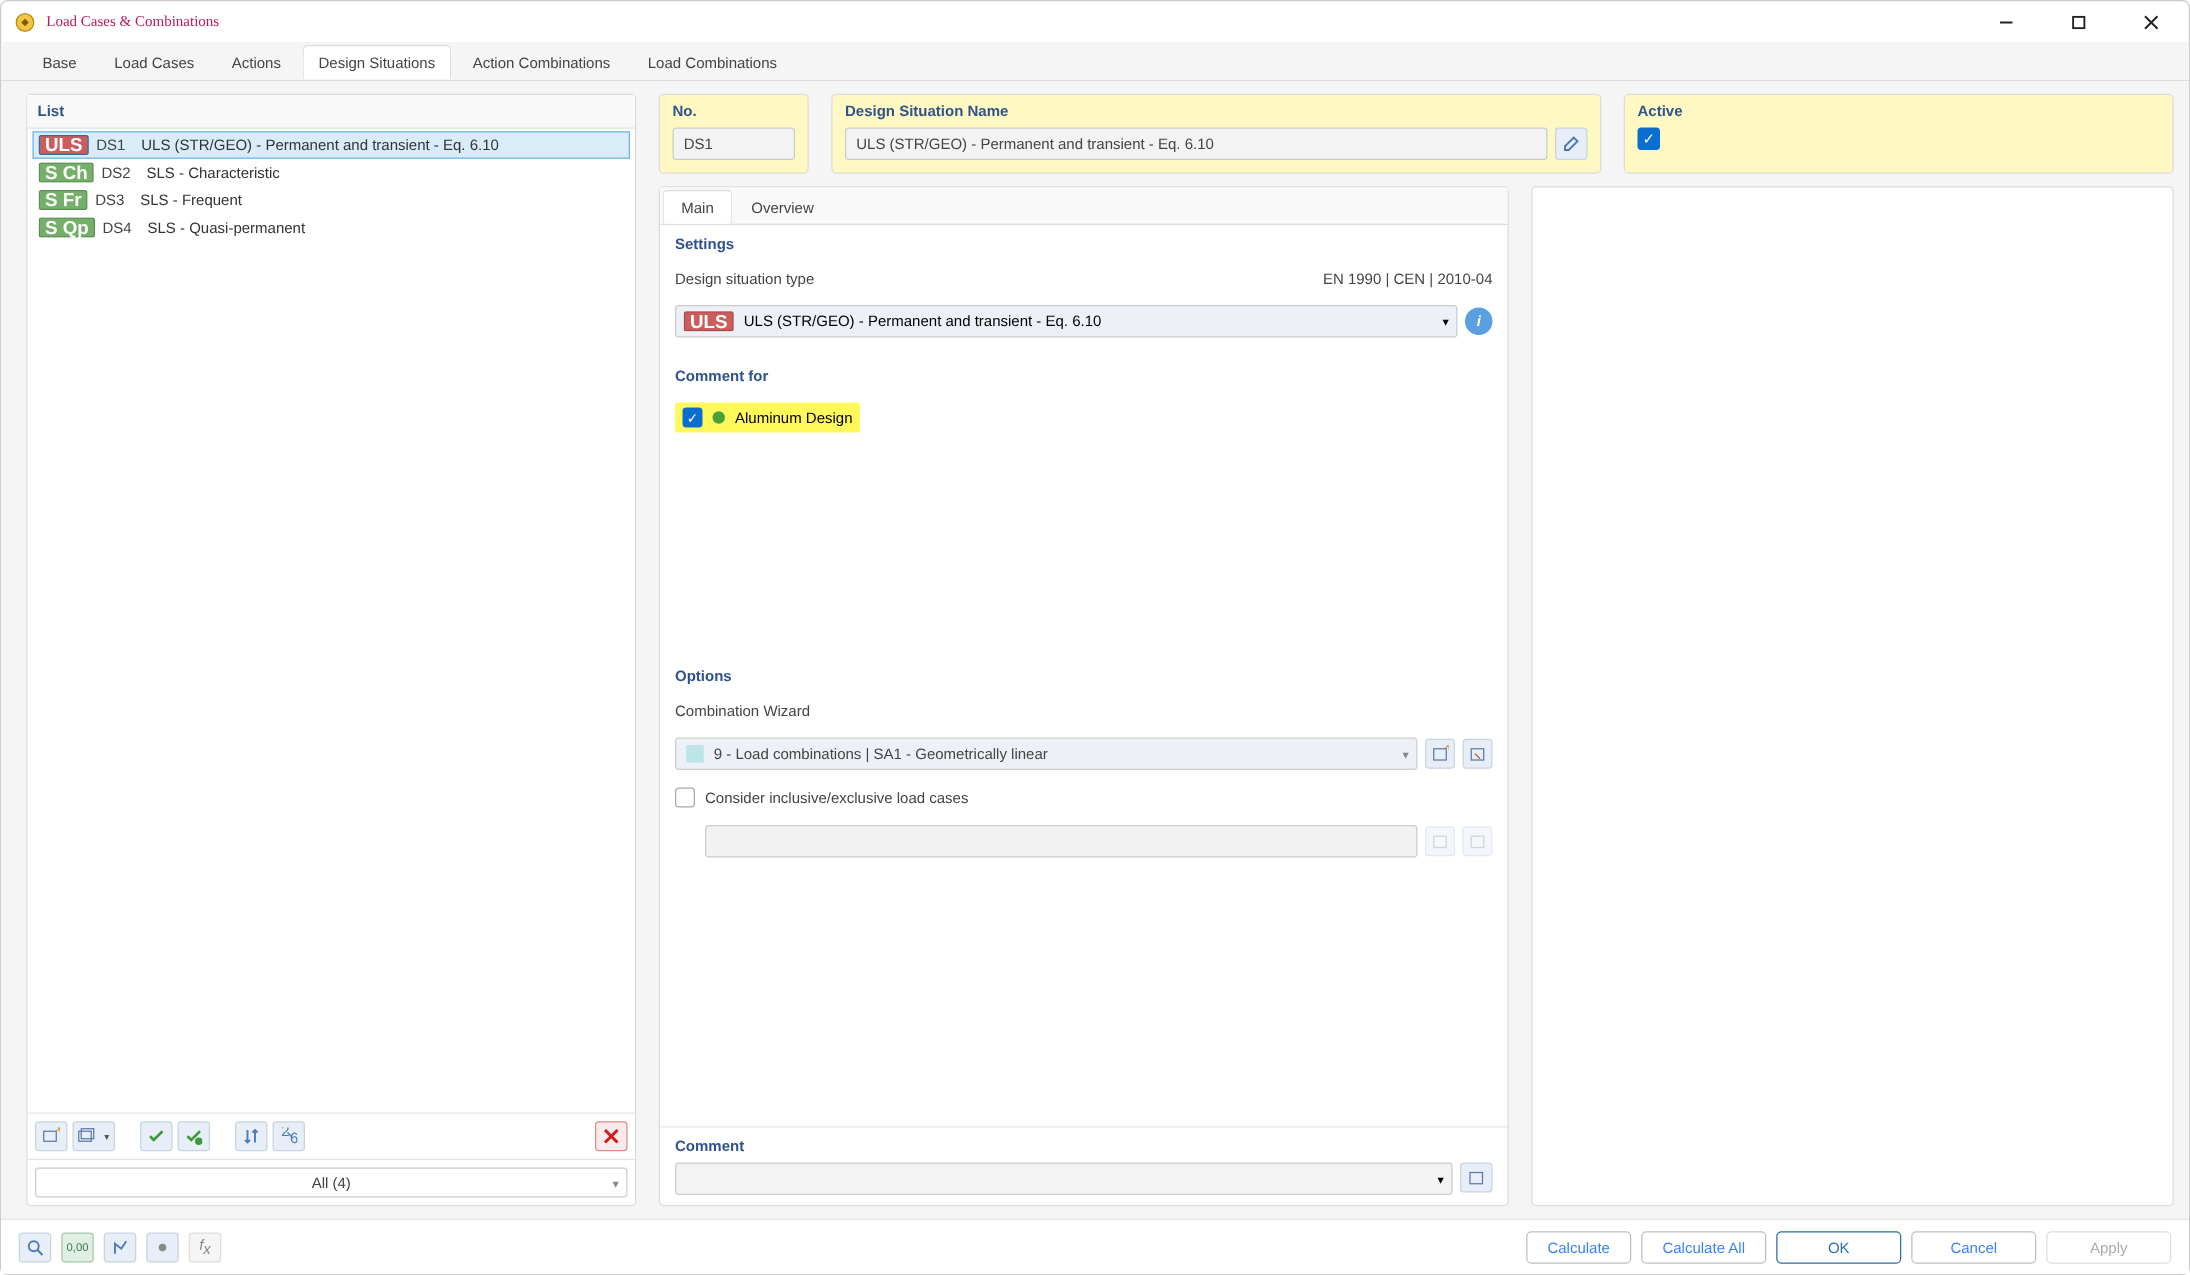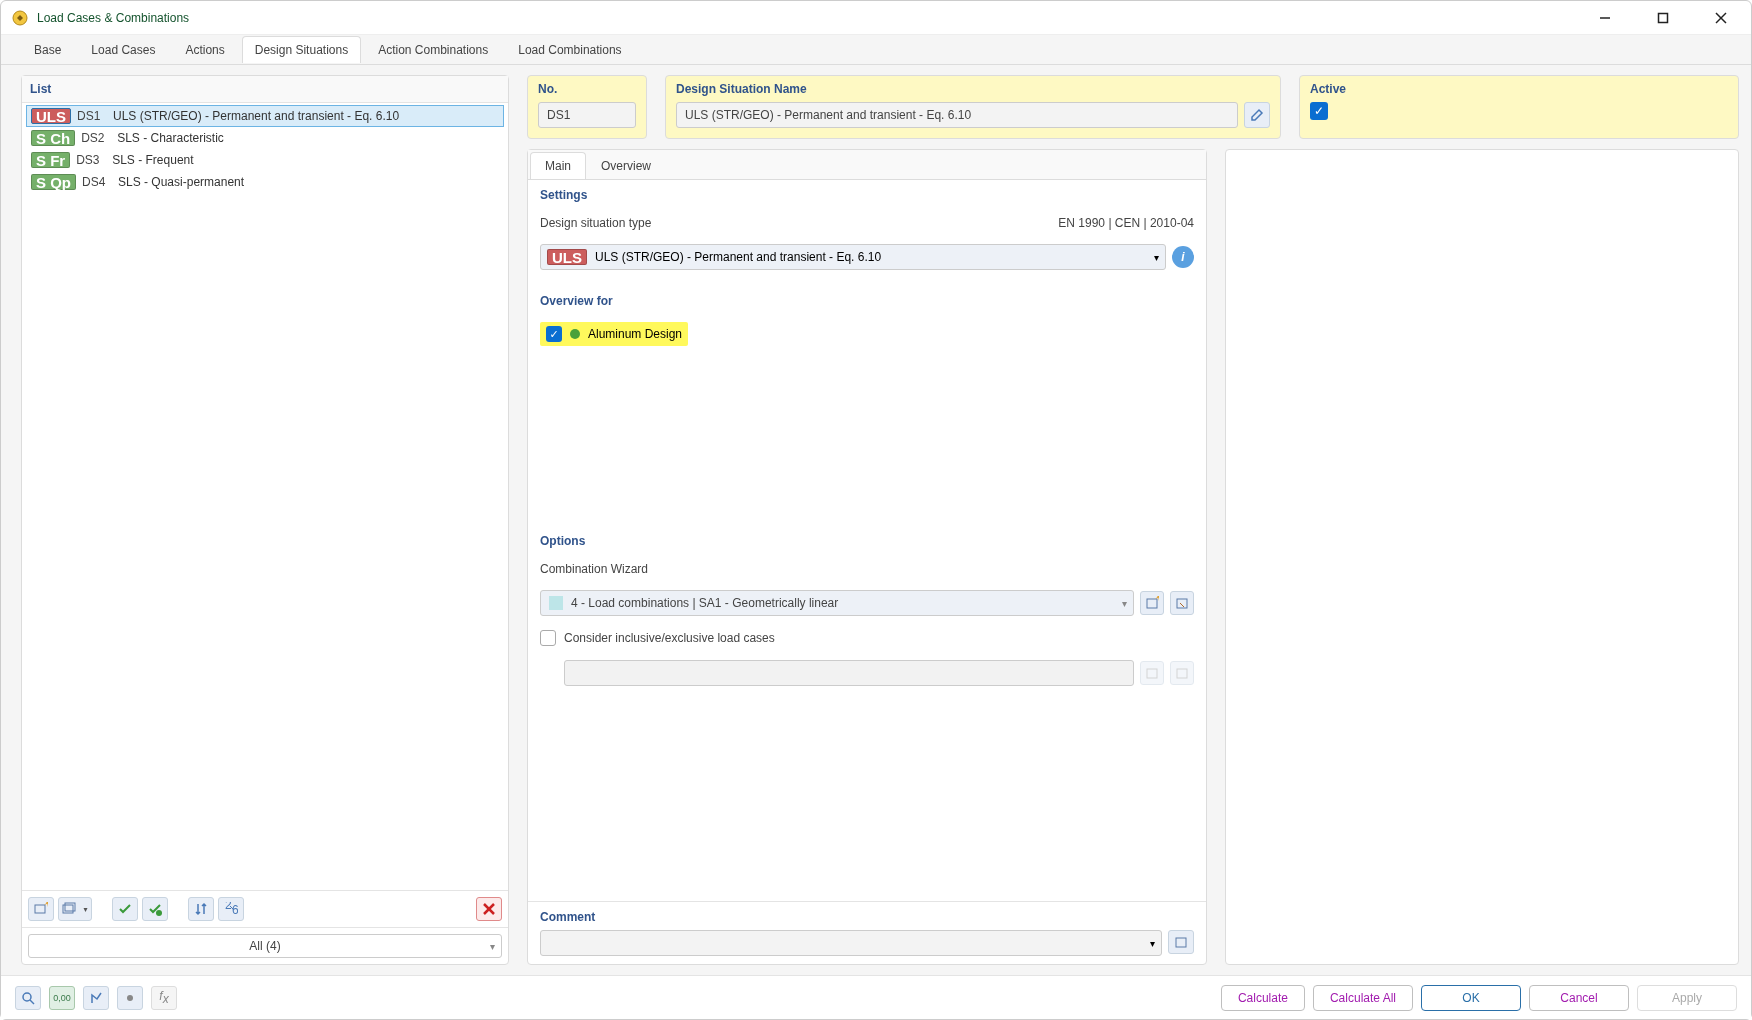--- a/index.html
+++ b/index.html
@@ -2,21 +2,21 @@
 <html><head>
 <meta charset="utf-8">
 <style>
 * { box-sizing: border-box; margin: 0; padding: 0; font-family: "Segoe UI", Tahoma, sans-serif; font-size: 12px; }
 body { background: #fff; width: 1752px; height: 1020px; overflow: hidden; }
 
 .window { border: 1px solid #ccc; border-radius: 6px; width: 1752px; height: 1020px; display: flex; flex-direction: column; background: #fff; }
 
 .titlebar { display: flex; align-items: center; height: 34px; padding: 0 10px; border-bottom: 1px solid #eee; }
 .titlebar .icon { width: 18px; height: 18px; margin-right: 8px; display:flex; align-items:center; justify-content:center; }
-.titlebar .title { flex: 1; color: #14532d; }
+.titlebar .title { flex: 1; color: #be185d; font-family: Liberation Serif, serif; }
 .winbtns { display: flex; gap: 18px; }
 .winbtn { width: 40px; height: 28px; display:flex; align-items:center; justify-content:center; color:#222; border-radius:4px; }
 
 .tabbar { display: flex; align-items: center; height: 30px; padding: 0 20px; background: #f5f5f5; border-bottom: 1px solid #dcdcdc; gap: 4px; }
 .tab { padding: 6px 12px; color: #444; cursor: pointer; border: 1px solid transparent; border-bottom: none; }
 .tab.active { background: #fff; border-color: #dcdcdc; border-radius: 4px 4px 0 0; }
 
 .content { flex: 1; display: flex; padding: 10px 12px 10px 20px; gap: 18px; background: #f5f5f5; min-height: 0; }
 
 .left-panel { width: 488px; display: flex; flex-direction: column; background: #fff; border: 1px solid #dcdcdc; border-radius: 4px; }
@@ -86,21 +86,21 @@
 
 .opt-row { display:flex; align-items:center; gap:8px; color:#444; }
 
 .comment-area { border-top:1px solid #e4e4e4; padding:8px 12px; }
 .comment-row { display:flex; gap:6px; margin-top:6px; }
 .comment-input { flex:1; height:26px; border:1px solid #ccc; border-radius:3px; background:#f3f3f3; position:relative; }
 
 .footer { display:flex; align-items:center; justify-content:space-between; height:44px; padding: 0 14px; border-top:1px solid #e4e4e4; background:#fff; }
 .footer-left { display:flex; gap:8px; }
 .footer-right { display:flex; gap:8px; }
-.btn { height:26px; padding:0 16px; border:1px solid #bfbfbf; border-radius:4px; background:#fff; display:flex; align-items:center; justify-content:center; cursor:pointer; color:#a21caf; }
+.btn { height:26px; padding:0 16px; border:1px solid #bfbfbf; border-radius:4px; background:#fff; display:flex; align-items:center; justify-content:center; cursor:pointer; color:#3b82f6; }
 .btn.wide { min-width:100px; }
 .btn.primary { border-color:#2a6fa8; color:#2a6fa8; }
 .btn.disabled { color:#aaa; border-color:#ddd; cursor:default; }
 
 svg { display:block; }
 .chev::after { content:"▾"; font-size:10px; }
 </style>
 </head>
 <body>
 
@@ -269,35 +269,35 @@
             </div>
             <div class="ds-type-wrap">
               <div class="ds-type-select">
                 <span class="badge uls">ULS</span>
                 <span>ULS (STR/GEO) - Permanent and transient - Eq. 6.10</span>
                 <span class="chev" style="position:absolute; right:6px;"></span>
               </div>
               <div class="info-btn">i</div>
             </div>
 
-            <div class="section-title" style="margin-top:10px;">Overview for</div>
+            <div class="section-title" style="margin-top:10px;">Comment for</div>
             <div class="activate-row">
               <div class="chk">✓</div>
               <div class="dot-green"></div>
               <span>Aluminum Design</span>
             </div>
 
             <div class="section-spacer"></div>
 
             <div class="section-title">Options</div>
             <div style="color:#444">Combination Wizard</div>
             <div class="cw-row">
               <div class="combo-select">
                 <span class="swatch"></span>
-                <span>4 - Load combinations | SA1 - Geometrically linear</span>
+                <span>9 - Load combinations | SA1 - Geometrically linear</span>
                 <span class="chev"></span>
               </div>
               <div class="iconbtn">
                   <svg width="14" height="14">
                     <rect x="2" y="3" width="10" height="9" fill="none" stroke="#5b7aa8"></rect>
                     <text x="9" y="5" font-size="8" fill="#e0a030">✶</text>
                   </svg>
                 </div>
               <div class="iconbtn">
                   <svg width="14" height="14">

